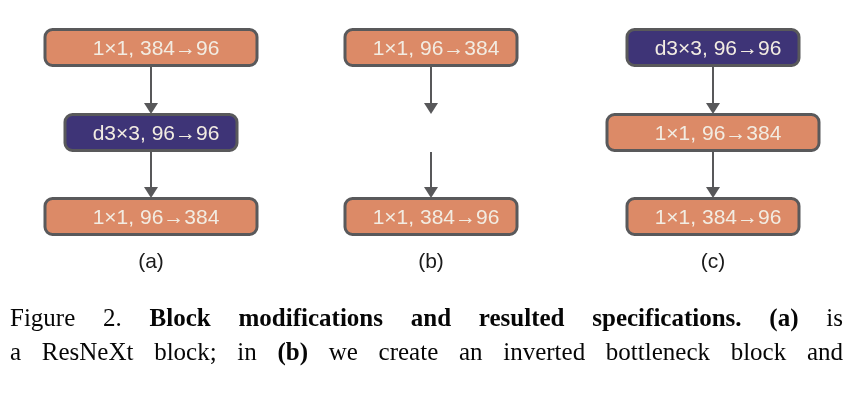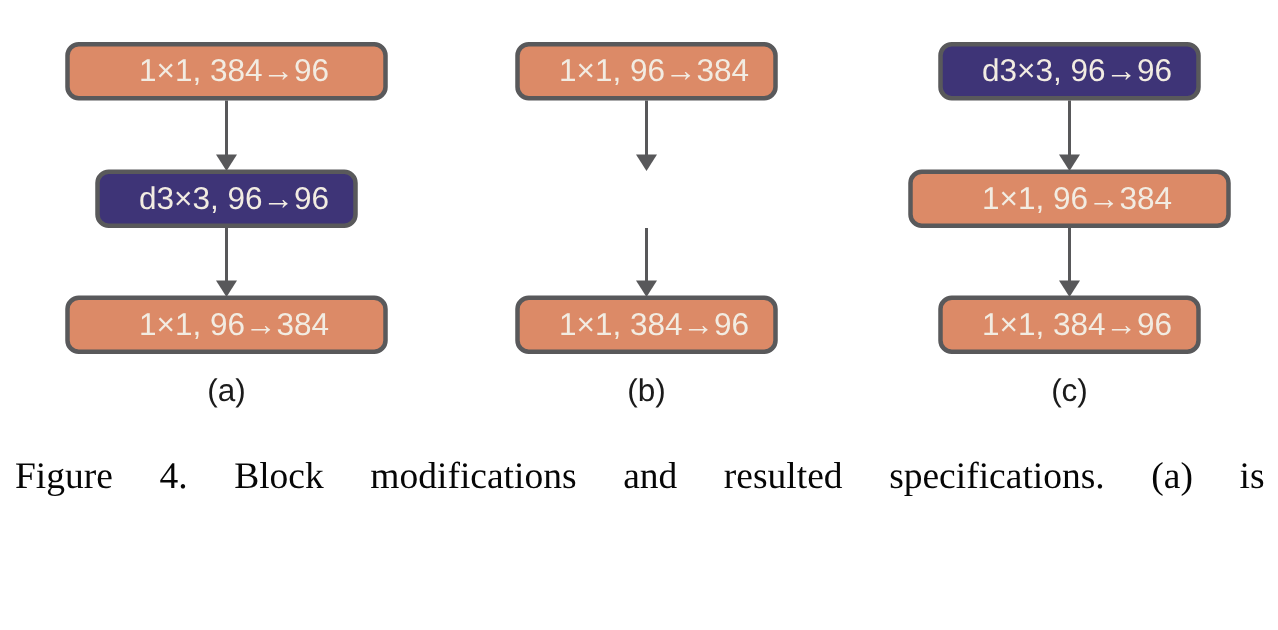--- a/index.html
+++ b/index.html
@@ -74,21 +74,21 @@
     font-size: 25px;
     color: var(--caption_text, #060606);
   }
   .cap-line {
     height: 34px;
     line-height: 34px;
     overflow: hidden;
     text-align: justify;
   }
   .cap-line::after { content: ""; display: inline-block; width: 100%; }
-  .b { font-weight: normal; }
+  .b { font-weight: bold; }
 </style>
 </head>
 <body>
 
 <div class="stage">
 
   <div class="diagram">
 
     <div class="col col-a">
       <div class="box conv w-wide row1">
@@ -147,17 +147,20 @@
       <div class="box conv w-narrow row3">
         <span>1×1, 384→96</span>
       </div>
       <div class="sublabel">(c)</div>
     </div>
 
   </div>
 
   <div class="caption">
     <div class="cap-line">
-      <span>Figure 4. </span><span class="b">Block modifications and resulted specifications. (a)</span><span> is</span>
+      <span>Figure 2. </span><span class="b">Block modifications and resulted specifications. (a)</span><span> is</span>
+    </div>
+    <div class="cap-line">
+      <span>a ResNeXt block; in </span><span class="b">(b)</span><span> we create an inverted bottleneck block and</span>
     </div>
   </div>
 
 </div>
 
 </body></html>

